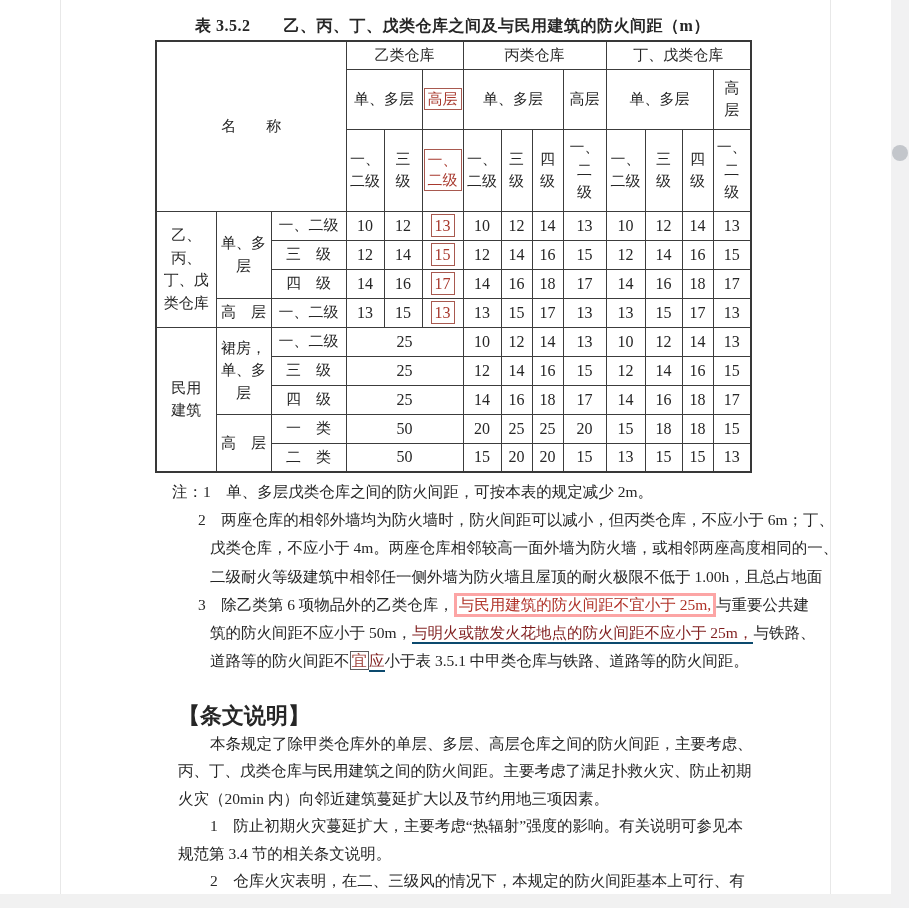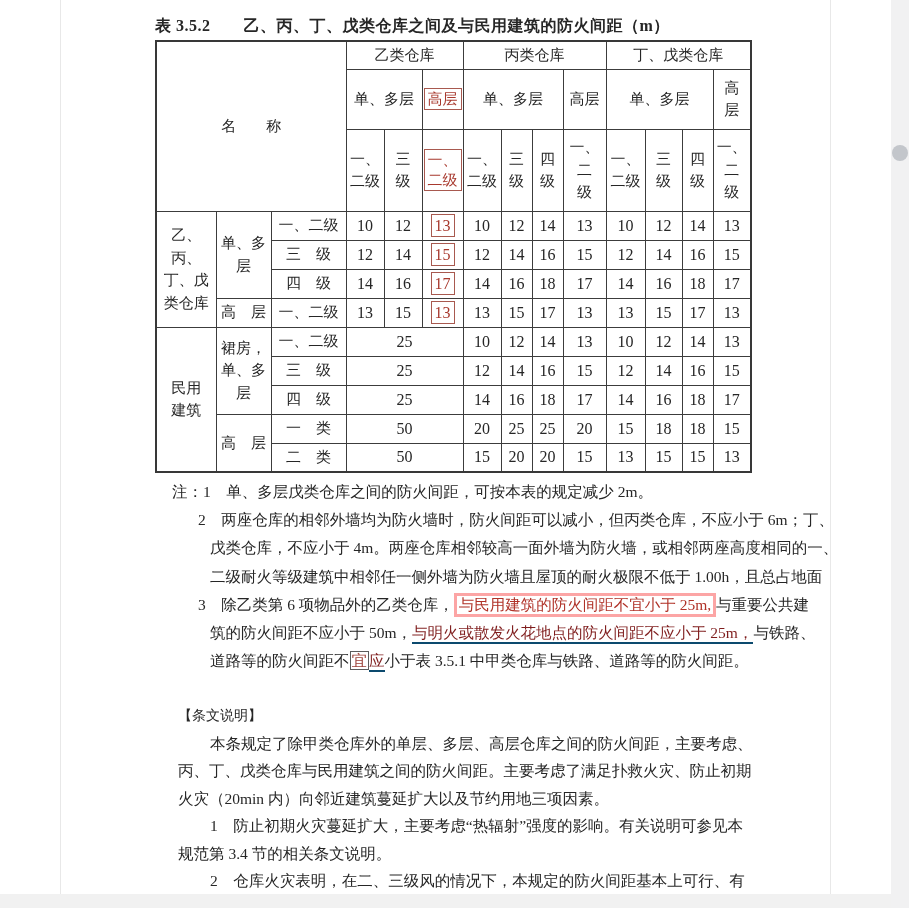--- a/index.html
+++ b/index.html
@@ -7,21 +7,21 @@
     width:909px;height:908px;position:relative;background:#ffffff;overflow:hidden;
     font-family:"Liberation Serif","DejaVu Serif",serif;color:#262626;
   }
   .vline{position:absolute;top:0;width:1px;height:894px;background:#e8e8e8}
   #line-left{left:60px}
   #line-right{left:830px}
   .right-band{position:absolute;left:891px;top:0;width:18px;height:908px;background:#f1f1f2}
   .scroll-dot{position:absolute;left:892px;top:145px;width:16px;height:16px;border-radius:50%;background:#c3c6cb}
   .bottom-band{position:absolute;left:0;top:894px;width:891px;height:14px;background:#f1f1f1}
 
-  .doc-title{position:absolute;left:155px;top:16px;width:595px;
+  .doc-title{position:absolute;left:155px;top:16px;width:595px;text-align:center;
     font-weight:bold;font-size:16px;letter-spacing:.5px;white-space:nowrap}
 
   #fire-table{position:absolute;left:155px;top:40px;border-collapse:collapse;table-layout:fixed;border:2px solid #383838}
   #fire-table td{border:1px solid #3c3c3c;text-align:center;vertical-align:middle;padding:0;
     white-space:pre-line;line-height:1.5}
   #fire-table td.lbl{font-size:15px}
   #fire-table td.num{font-size:16px}
   .redtxt{color:#a8392e}
   .cellbox{display:inline-block;border:1px solid #a8594f;padding:0 3px;line-height:1.35}
   #tbl-body tr:nth-child(1){height:28px}
@@ -29,21 +29,21 @@
   #tbl-body tr:nth-child(3){height:82px}
   #tbl-body tr:nth-child(n+4){height:29px}
 
   .notes{position:absolute;left:172px;top:478px;width:660px;font-size:15.5px}
   .note-line{height:28.2px;line-height:28.2px;white-space:nowrap}
   .seg-red-box{color:#b03228;border:3px solid #fca5a5;padding:0 2px 1px 2px}
   .seg-red-underline{color:#7f1d1d;border-bottom:2px solid #0c4a6e;padding-bottom:1px}
   .seg-box-edit{color:#9c4038;border:1px solid #5c5c5c;padding:0 1px}
 
   .explain{position:absolute;left:178px;top:702px;width:660px;font-size:15.5px}
-  .explain-heading{height:28px;line-height:28px;font-weight:normal;font-size:14px}
+  .explain-heading{height:28px;line-height:28px;font-weight:bold;font-size:22px}
   .exp-line{height:27.4px;line-height:27.4px;white-space:nowrap}
 </style>
 </head>
 <body>
 
 <div class="vline" id="line-left"></div>
 <div class="vline" id="line-right"></div>
 <div class="right-band"></div>
 <div class="scroll-dot"></div>
 <div class="bottom-band"></div>

